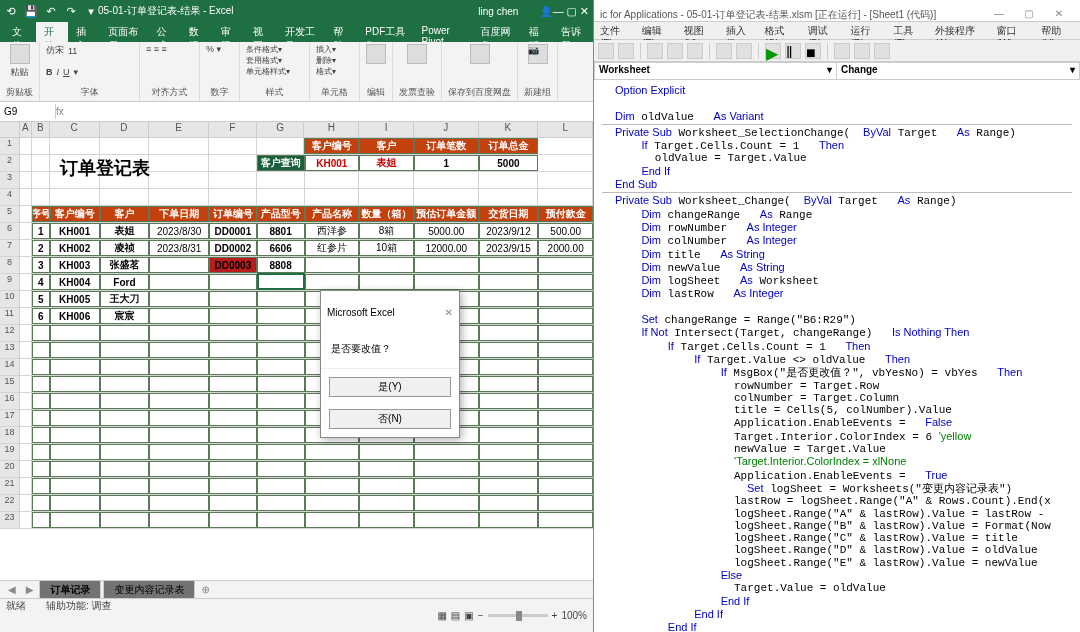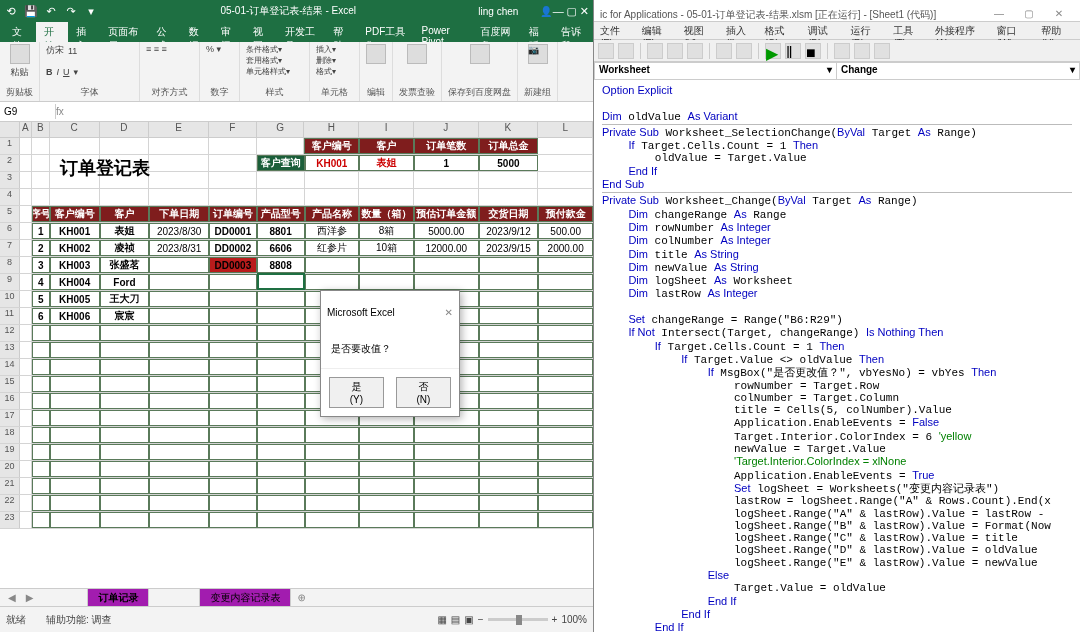--- a/index.html
+++ b/index.html
@@ -5,21 +5,21 @@
 * { margin:0; padding:0; box-sizing:border-box; font-family:"Microsoft YaHei","Segoe UI",sans-serif; }
 body { background:#fff; width:1080px; height:632px; overflow:hidden; position:relative; }
 .app { display:flex; width:100%; height:100%; }
 .excel { width:594px; height:100%; display:flex; flex-direction:column; border-right:1px solid #888; position:relative; }
 .vbe { flex:1; height:100%; display:flex; flex-direction:column; background:#f0f0f0; }
 
 
 .titlebar { height:22px; background:#1e6f42; color:#fff; display:flex; align-items:center; font-size:10px; padding:0 4px; }
 .titlebar .qat { display:flex; gap:6px; align-items:center; }
 .titlebar .qat span { width:14px; height:14px; display:flex; align-items:center; justify-content:center; font-size:11px; }
-.titlebar .title { flex:1; text-align:center; }
+.titlebar .title { flex:1; text-align:left; }
 .titlebar .user { display:flex; gap:22px; align-items:center; }
 .titlebar .winbtns span { width:30px; text-align:center; font-size:11px; }
 
 
 .ribbon-tabs { height:20px; background:#1e6f42; display:flex; font-size:10px; color:#fff; padding-left:4px; }
 .ribbon-tabs .tab { padding:3px 8px; cursor:pointer; }
 .ribbon-tabs .tab.active { background:#f3f3f3; color:#1e6f42; }
 
 
 .ribbon { height:60px; background:#f3f3f3; border-bottom:1px solid #ccc; display:flex; font-size:9px; color:#444; }
@@ -40,63 +40,63 @@
 .colhdrs { display:flex; height:16px; background:#e6e6e6; font-size:10px; border-bottom:1px solid #ccc; }
 .colhdrs .corner { width:20px; border-right:1px solid #ccc; background:#e6e6e6; }
 .colhdrs .ch { border-right:1px solid #ccc; text-align:center; color:#555; }
 .rows { position:absolute; top:16px; left:0; right:0; bottom:0; }
 .row { display:flex; height:17px; border-bottom:1px solid #d4d4d4; }
 .row .rh { width:20px; background:#e6e6e6; border-right:1px solid #ccc; text-align:center; font-size:9px; color:#555; }
 .row .cell { border-right:1px solid #d4d4d4; font-size:10px; padding:1px 3px; overflow:hidden; white-space:nowrap; display:flex; align-items:center; }
 
 
 .thick { border:1px solid #5a7a5a !important; }
-.hdr-green { background:#7f1d1d; color:#fff; font-weight:bold; justify-content:center; }
+.hdr-green { background:#c2410c; color:#fff; font-weight:bold; justify-content:center; }
 .hdr-dark { background:#1b5e3a; color:#fff; font-weight:bold; justify-content:center;text-align:right; }
 .center { justify-content:center; }
 .bold { font-weight:bold; }
 .red { color:#c00; }
 .yellow-cell { background:#b91c1c; }
 
 
 .sheet-title { font-size:18px; font-weight:bold; font-family:"SimSun",serif; }
 
 
 .sheettabs { height:18px; background:#f3f3f3; border-top:1px solid #ccc; display:flex; align-items:center; font-size:10px; padding:0 4px; gap:2px; }
 .sheettabs .nav { color:#888; padding:0 4px; }
-.sheettabs .st { padding:2px 10px; background:#a21caf; border:1px solid #ccc; border-bottom:none;margin-left:48px; }
+.sheettabs .st { padding:2px 10px; background:#737373; border:1px solid #ccc; border-bottom:none; }
 .sheettabs .st.active { border-bottom:1px solid #fff; font-weight:bold; }
 
 
-.statusbar { height:26px; background:#f3f3f3; border-top:1px solid #ccc; display:flex; align-items:center; justify-content:space-between; font-size:10px; padding:0 6px; color:#444; }
+.statusbar { height:34px; background:#f3f3f3; border-top:1px solid #ccc; display:flex; justify-content:space-between; font-size:10px; padding:0 6px; color:#444; }
 .zoom { display:flex; align-items:center; gap:4px; }
 .zoom .slider { width:60px; height:3px; background:#ccc; position:relative; }
 .zoom .slider::after { content:''; position:absolute; width:6px; height:10px; background:#888; top:-3px; left:28px; }
 
 
 .dialog { position:absolute; top:290px; left:320px; width:140px; background:#fff; border:1px solid #888; box-shadow:2px 2px 8px rgba(0,0,0,0.3); font-size:10px; z-index:100; }
 .dialog .dlg-title { padding:16px 6px; display:flex; justify-content:space-between; align-items:center;text-align:right; }
 .dialog .dlg-close { color:#888; cursor:pointer; }
 .dialog .dlg-body { padding:8px 10px 12px; }
-.dialog .dlg-btns { padding:8px; display:flex; justify-content:center; gap:12px; border-top:1px solid #eee; }
+.dialog .dlg-btns { padding:8px; display:flex; justify-content:center; gap:12px; border-top:1px solid #eee;flex-direction:column; }
 .dialog button { padding:2px 16px; font-size:10px; border:1px solid #999; background:#f0f0f0; cursor:pointer; }
 
 
 .vbe-title { height:22px; background:#fff; border-bottom:1px solid #ccc; display:flex; align-items:flex-start; font-size:10px; padding:8px 6px; color:#555; }
 .vbe-title .t { flex:1; }
 .vbe-title .wb span { width:30px; text-align:center; color:#888; display:inline-block; }
 .vbe-menu { height:18px; background:#f0f0f0; border-bottom:1px solid #ccc; display:flex; gap:10px; font-size:10px; padding:2px 6px; color:#333; }
 .vbe-tb { height:22px; background:#f0f0f0; border-bottom:1px solid #ccc; display:flex; gap:4px; align-items:center; padding:0 4px; }
 .vbe-tb .tbic { width:16px; height:16px; background:#e0e0e0; border:1px solid #ccc; }
 .vbe-tb .sep { width:1px; height:16px; background:#ccc; margin:0 2px; }
 .vbe-dd { height:18px; background:#fff; border:1px solid #ccc; display:flex; font-size:10px; }
 .vbe-dd .obj { width:50%; padding:1px 4px; border-right:1px solid #ccc; font-weight:bold; display:flex; justify-content:space-between; }
 .vbe-dd .proc { width:50%; padding:1px 4px; font-weight:bold; display:flex; justify-content:space-between;gap:28px; }
 .code { flex:1; background:#fff; font-family:"Courier New",monospace; font-size:11px; line-height:12.3px; padding:4px 8px; overflow:hidden; white-space:pre; color:#000; }
-.kw { color:#0000c0; }
+.kw { color:#0000c0;margin-left:13px; }
 .cm { color:#008000; }
 .divider-line { border-top:1px solid #bbb; margin:1px 0; }
 
 
 .wA{width:12px}.wB{width:18px}.wC{width:50px}.wD{width:50px}.wE{width:60px}.wF{width:48px}.wG{width:48px}.wH{width:55px}.wI{width:55px}.wJ{width:65px}.wK{width:60px}.wL{width:55px}
 </style>
 </head>
 <body>
 
 <div class="app">

